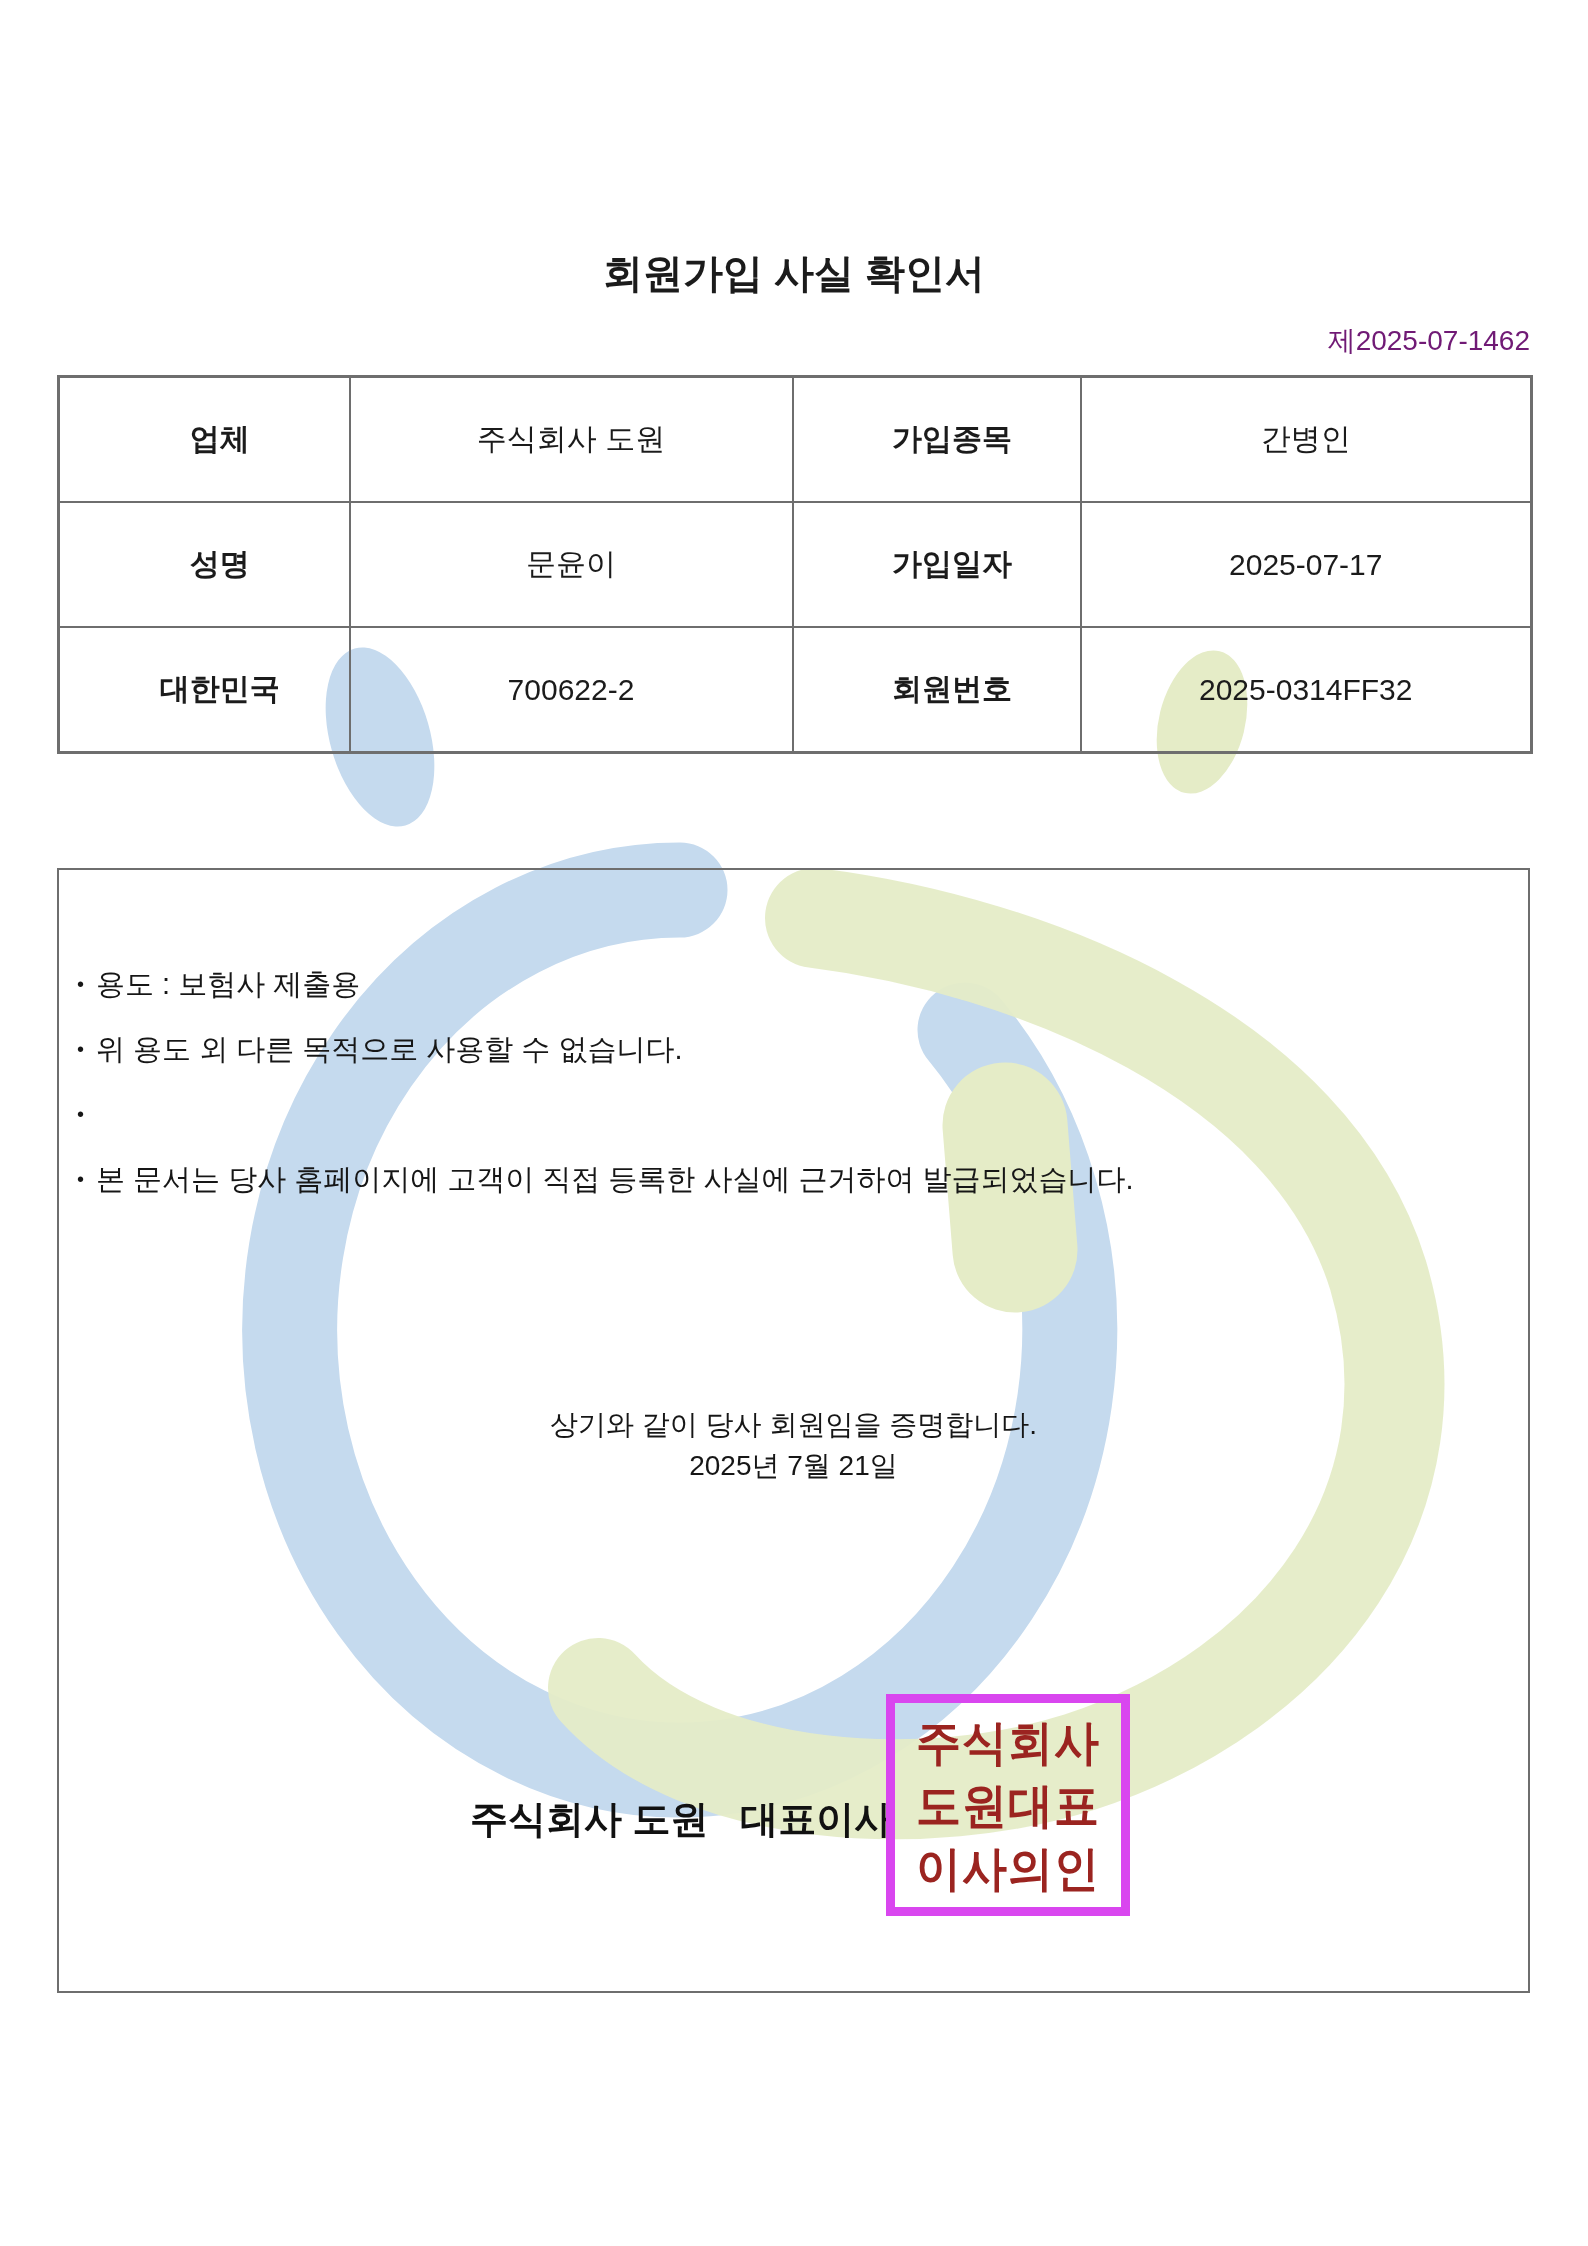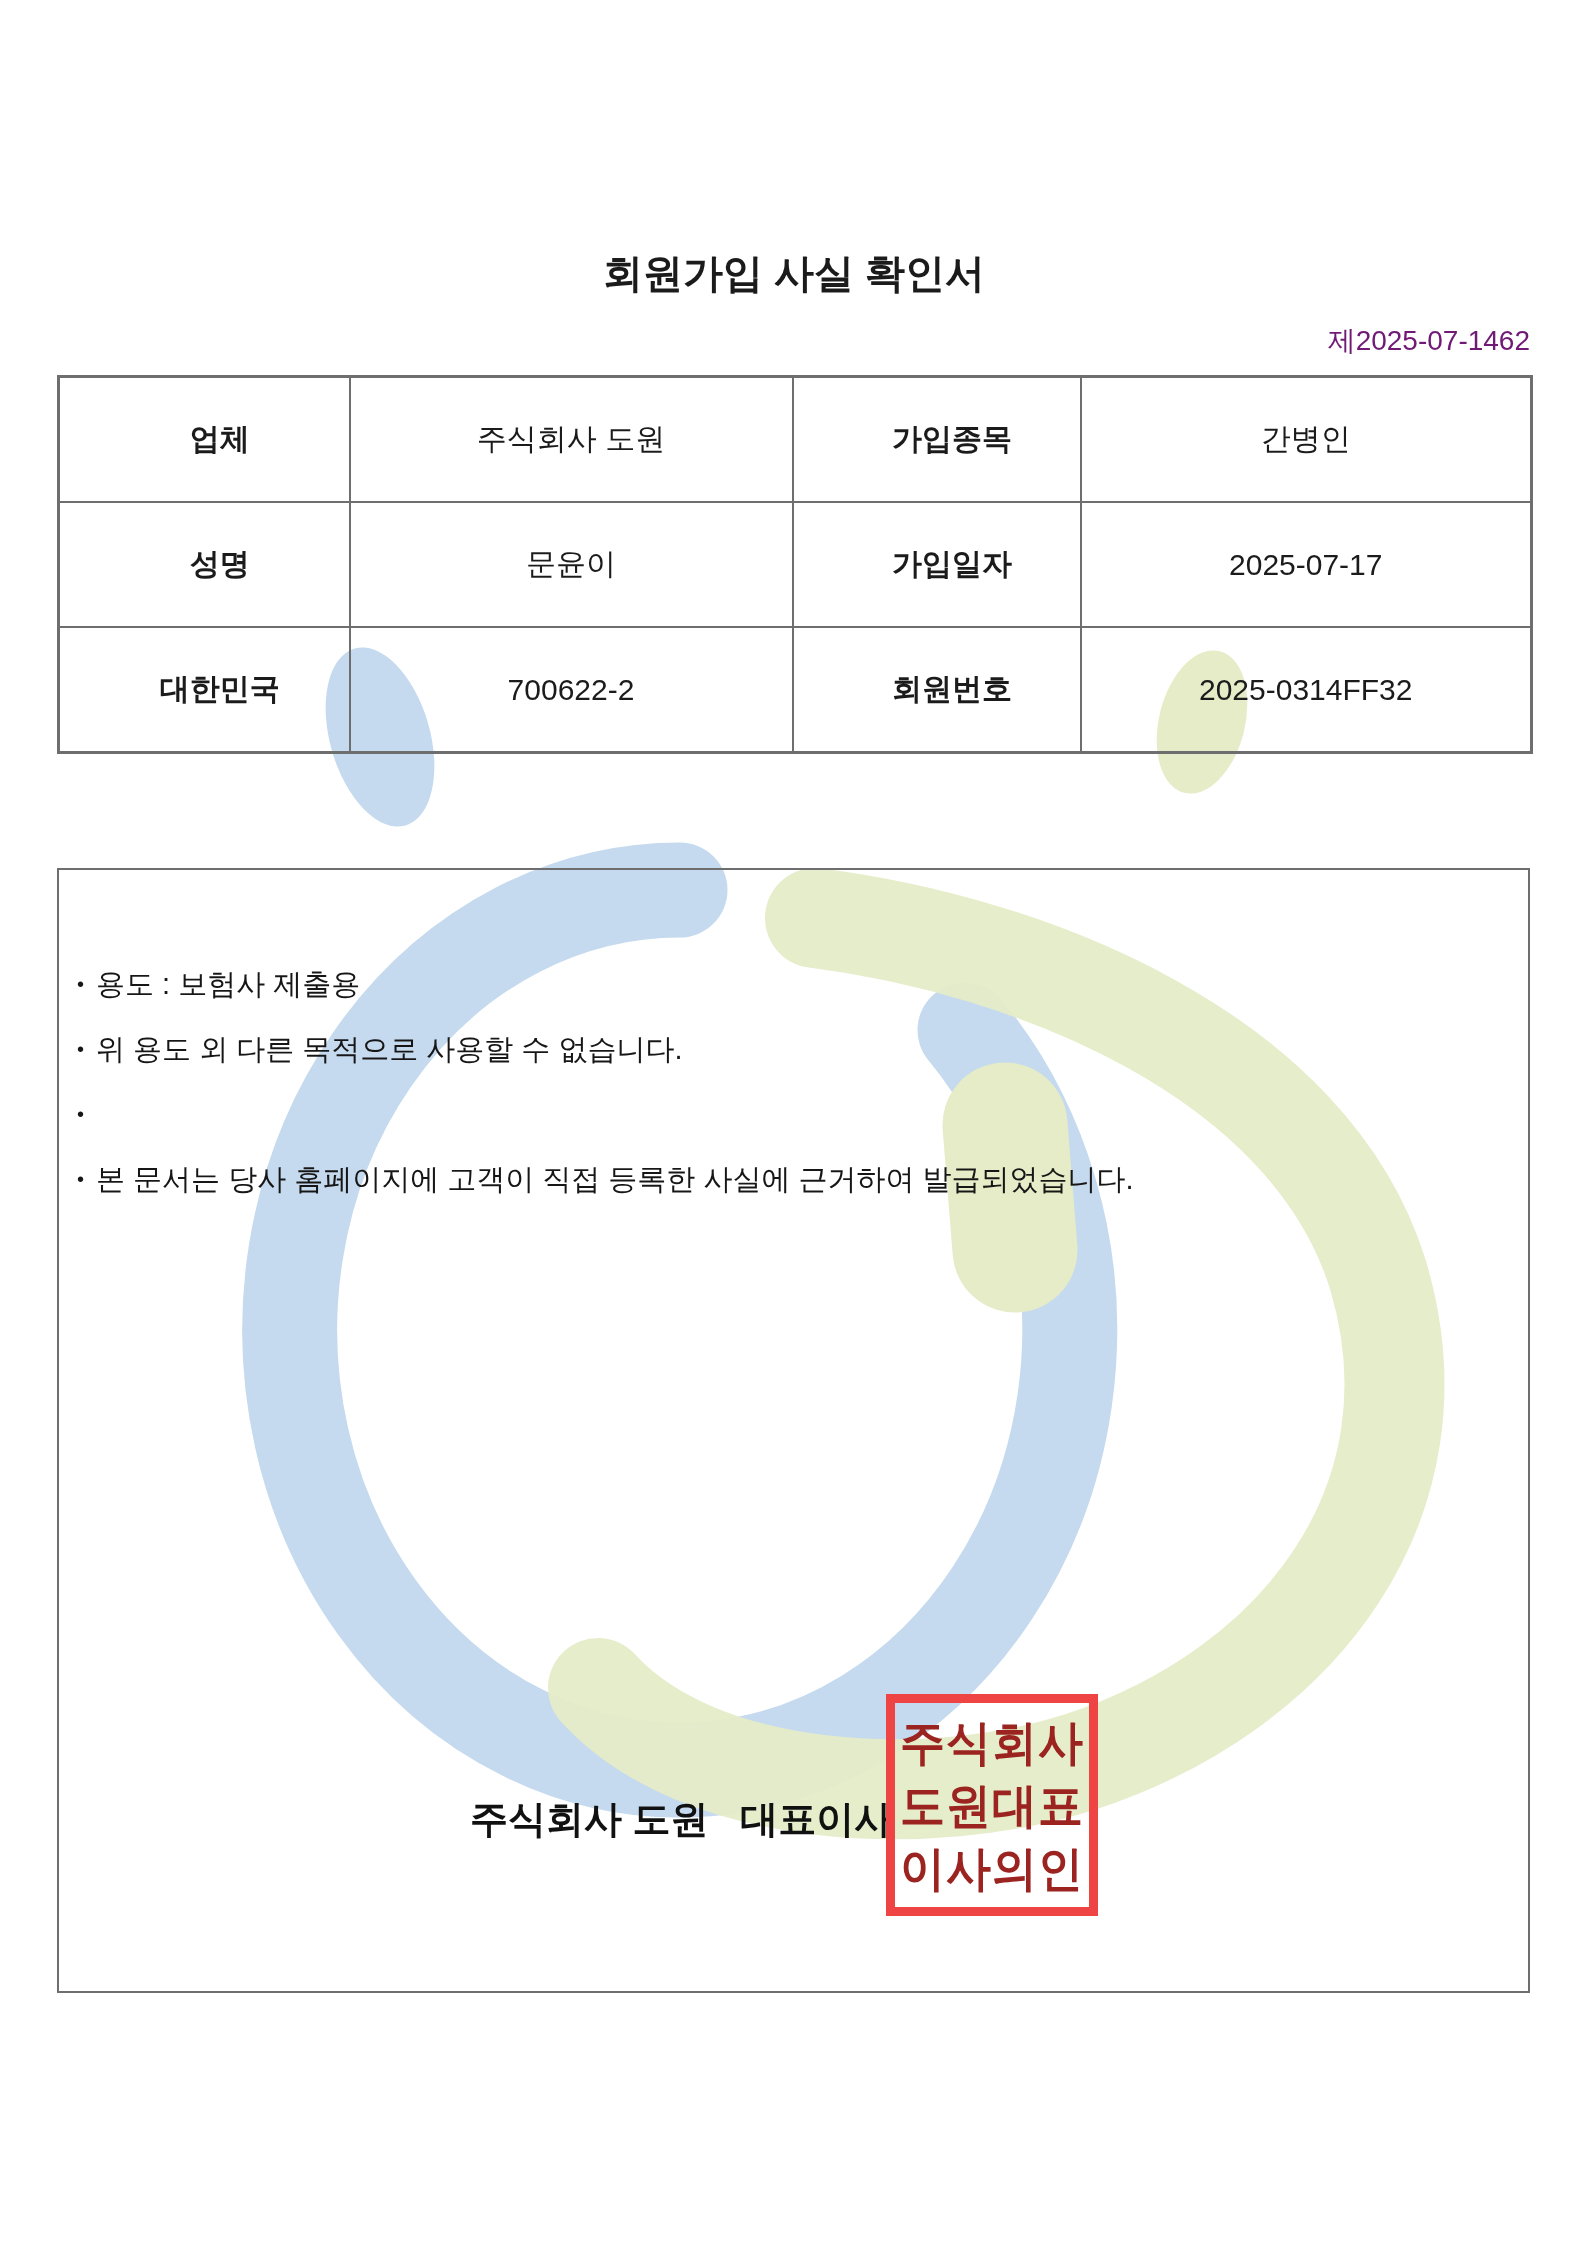--- a/index.html
+++ b/index.html
@@ -65,22 +65,22 @@
   .statement{
     position:absolute;top:534px;left:0;width:100%;
     text-align:center;font-size:28px;line-height:41px;color:#161616;
   }
   .signature{
     position:absolute;top:924px;left:411px;
     font-size:38px;font-weight:700;white-space:pre;color:#111;
   }
   .seal{
     position:absolute;top:824px;left:827px;
-    width:212px;height:222px;
-    border:9px solid #ef4444;
+    width:244px;height:222px;
+    border:9px solid #d946ef;
     box-sizing:border-box;
     display:flex;flex-direction:column;justify-content:center;align-items:center;
     background:rgba(255,255,255,0);
   }
   .seal .seal-line{
     font-size:45px;line-height:63px;font-weight:800;
     color:#9b2420;letter-spacing:1px;
     transform:scaleY(1.06);
     white-space:nowrap;
   }
@@ -150,20 +150,24 @@
           </li>
         <li>
             <span class="dot">•</span>
           </li>
         <li>
             <span class="dot">•</span>
             <span>본 문서는 당사 홈페이지에 고객이 직접 등록한 사실에 근거하여 발급되었습니다.</span>
           </li>
       </ul>
 
+      <div class="statement">
+        <div>상기와 같이 당사 회원임을 증명합니다.</div>
+        <div>2025년 7월 21일</div>
+      </div>
 
       <div class="signature">주식회사 도원   대표이사</div>
 
       <div class="seal">
         <div class="seal-line">주식회사</div>
         <div class="seal-line">도원대표</div>
         <div class="seal-line">이사의인</div>
       </div>
 
     </div>

